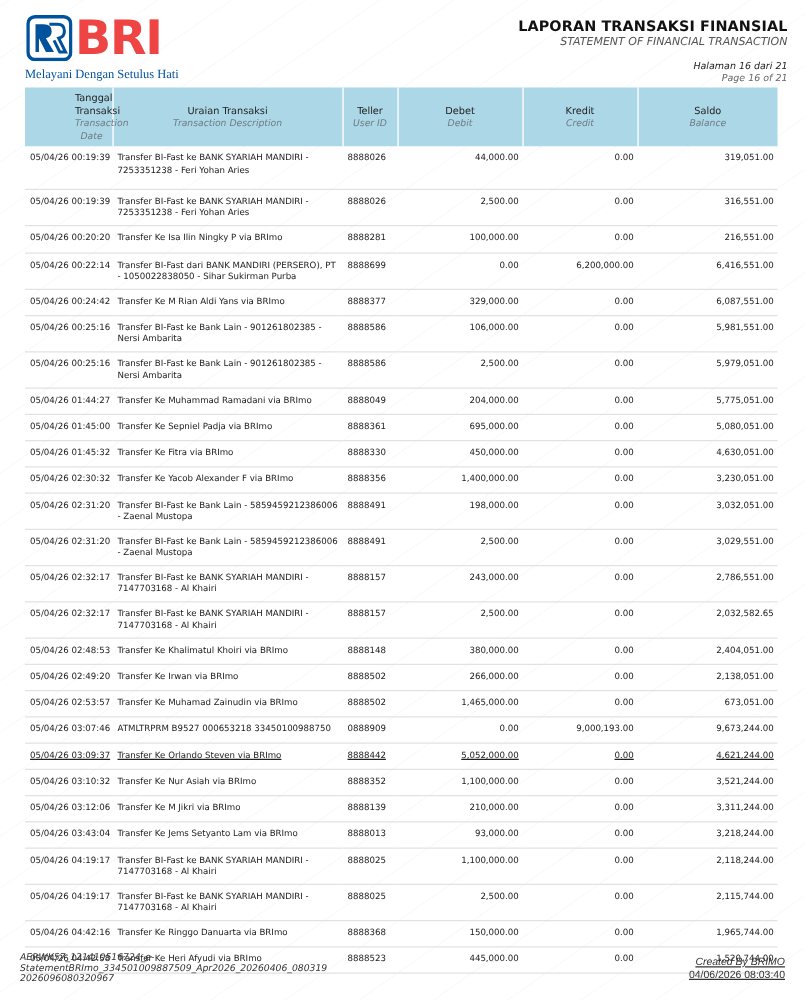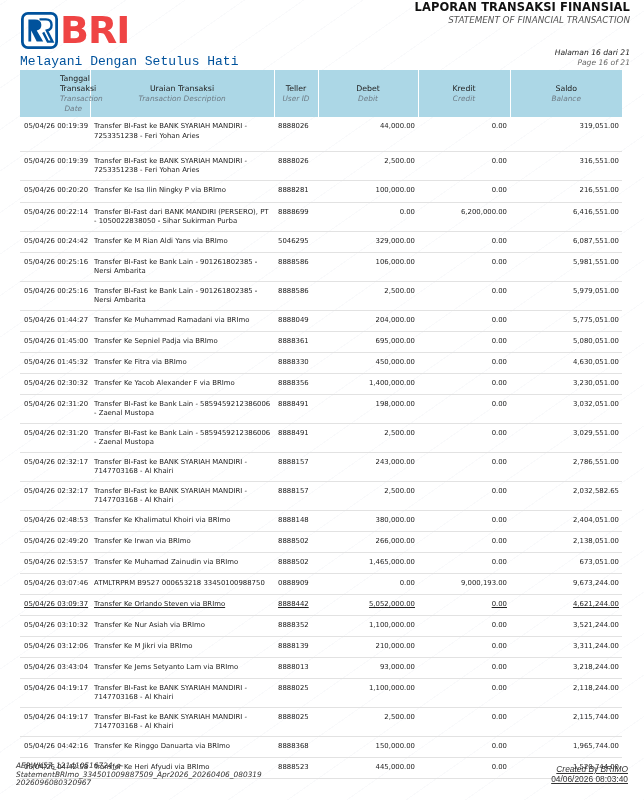--- a/index.html
+++ b/index.html
@@ -12,25 +12,25 @@
     }
 
     .header { position: absolute; left: 0; top: 0; width: 644px; height: 70px; }
     .logo { position: absolute; left: 16px; top: 8px; width: 120px; height: 56px; }
     .logo-mark { position: absolute; left: 5px; top: 4px; width: 37px; height: 37px; }
     .logo-word {
       position: absolute; left: 44px; top: 0px; font-family: "DejaVu Sans", sans-serif;
       font-weight: bold; font-size: 38px; letter-spacing: -1px; line-height: 44px;
     }
     .logo-tag {
-      position: absolute; left: 4px; top: 46px; font-size: 13px; white-space: nowrap;
-      font-family: Liberation Mono, monospace;
-    }
-
-    .title-block { position: absolute; right: 14px; top: 0; text-align: right; }
+      position: absolute; left: 4px; top: 46px; font-size: 10px; white-space: nowrap;
+      font-family: Liberation Serif, serif;
+    }
+
+    .title-block { position: absolute; right: 14px; top: 14px; text-align: right; }
     .title-main { font-family: "DejaVu Sans", sans-serif; font-weight: bold; font-size: 11.5px; color: #111; letter-spacing: 0.1px; }
     .title-sub { font-style: italic; font-size: 8.8px; color: #555; margin-top: 1px; }
     .page-block { position: absolute; right: 14px; top: 48px; text-align: right; line-height: 10px; }
     .page-id { font-style: italic; font-size: 7.6px; color: #222; }
     .page-en { font-style: italic; font-size: 7.6px; color: #666; }
 
     table.tx {
       position: absolute; left: 20px; top: 70px; width: 602px;
       border-collapse: collapse; table-layout: fixed;
       font-family: "DejaVu Sans", sans-serif; font-size: 6.9px;
@@ -148,21 +148,21 @@
         <td class="c-date">05/04/26 00:22:14</td>
         <td class="c-desc">Transfer BI-Fast dari BANK MANDIRI (PERSERO), PT - 1050022838050 - Sihar Sukirman Purba</td>
         <td class="c-teller">8888699</td>
         <td class="c-num">0.00</td>
         <td class="c-num">6,200,000.00</td>
         <td class="c-bal">6,416,551.00</td>
       </tr>
       <tr style="height: 21px;">
         <td class="c-date">05/04/26 00:24:42</td>
         <td class="c-desc">Transfer Ke M Rian Aldi Yans via BRImo</td>
-        <td class="c-teller">5046295</td>
+        <td class="c-teller">8888377</td>
         <td class="c-num">329,000.00</td>
         <td class="c-num">0.00</td>
         <td class="c-bal">6,087,551.00</td>
       </tr>
       <tr style="height: 29px;">
         <td class="c-date">05/04/26 00:25:16</td>
         <td class="c-desc">Transfer BI-Fast ke Bank Lain - 901261802385 - Nersi Ambarita</td>
         <td class="c-teller">8888586</td>
         <td class="c-num">106,000.00</td>
         <td class="c-num">0.00</td>

